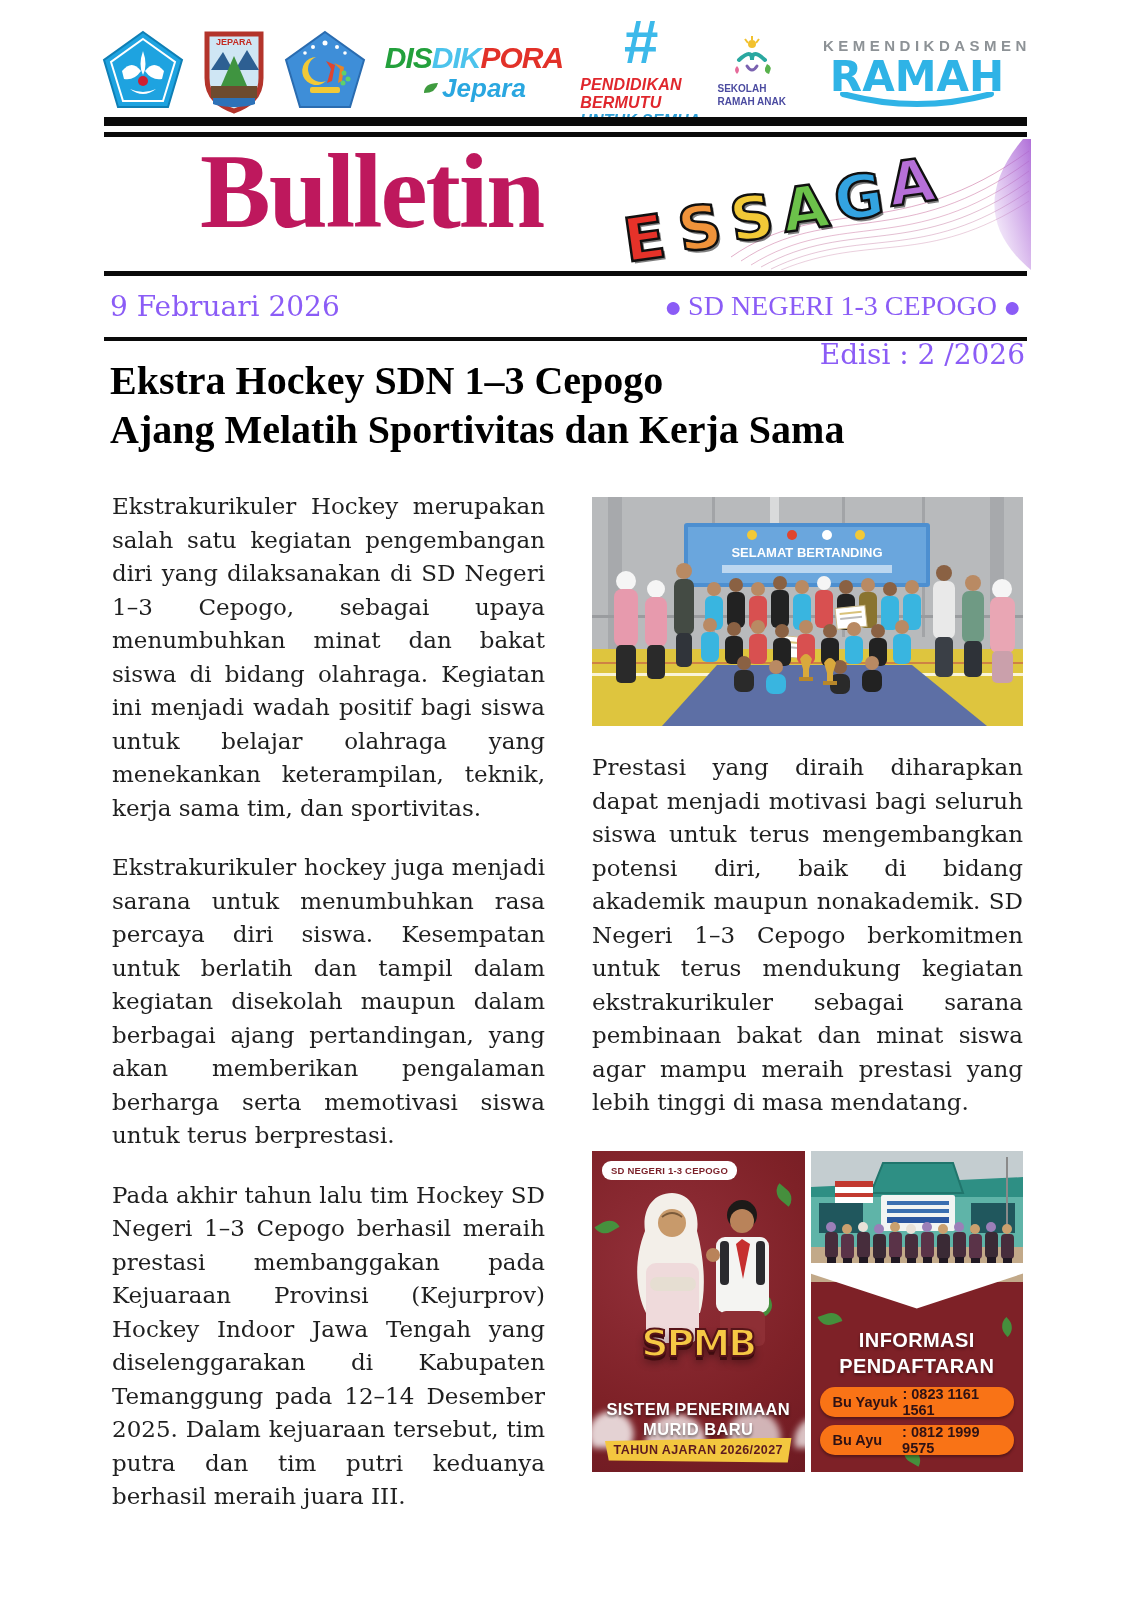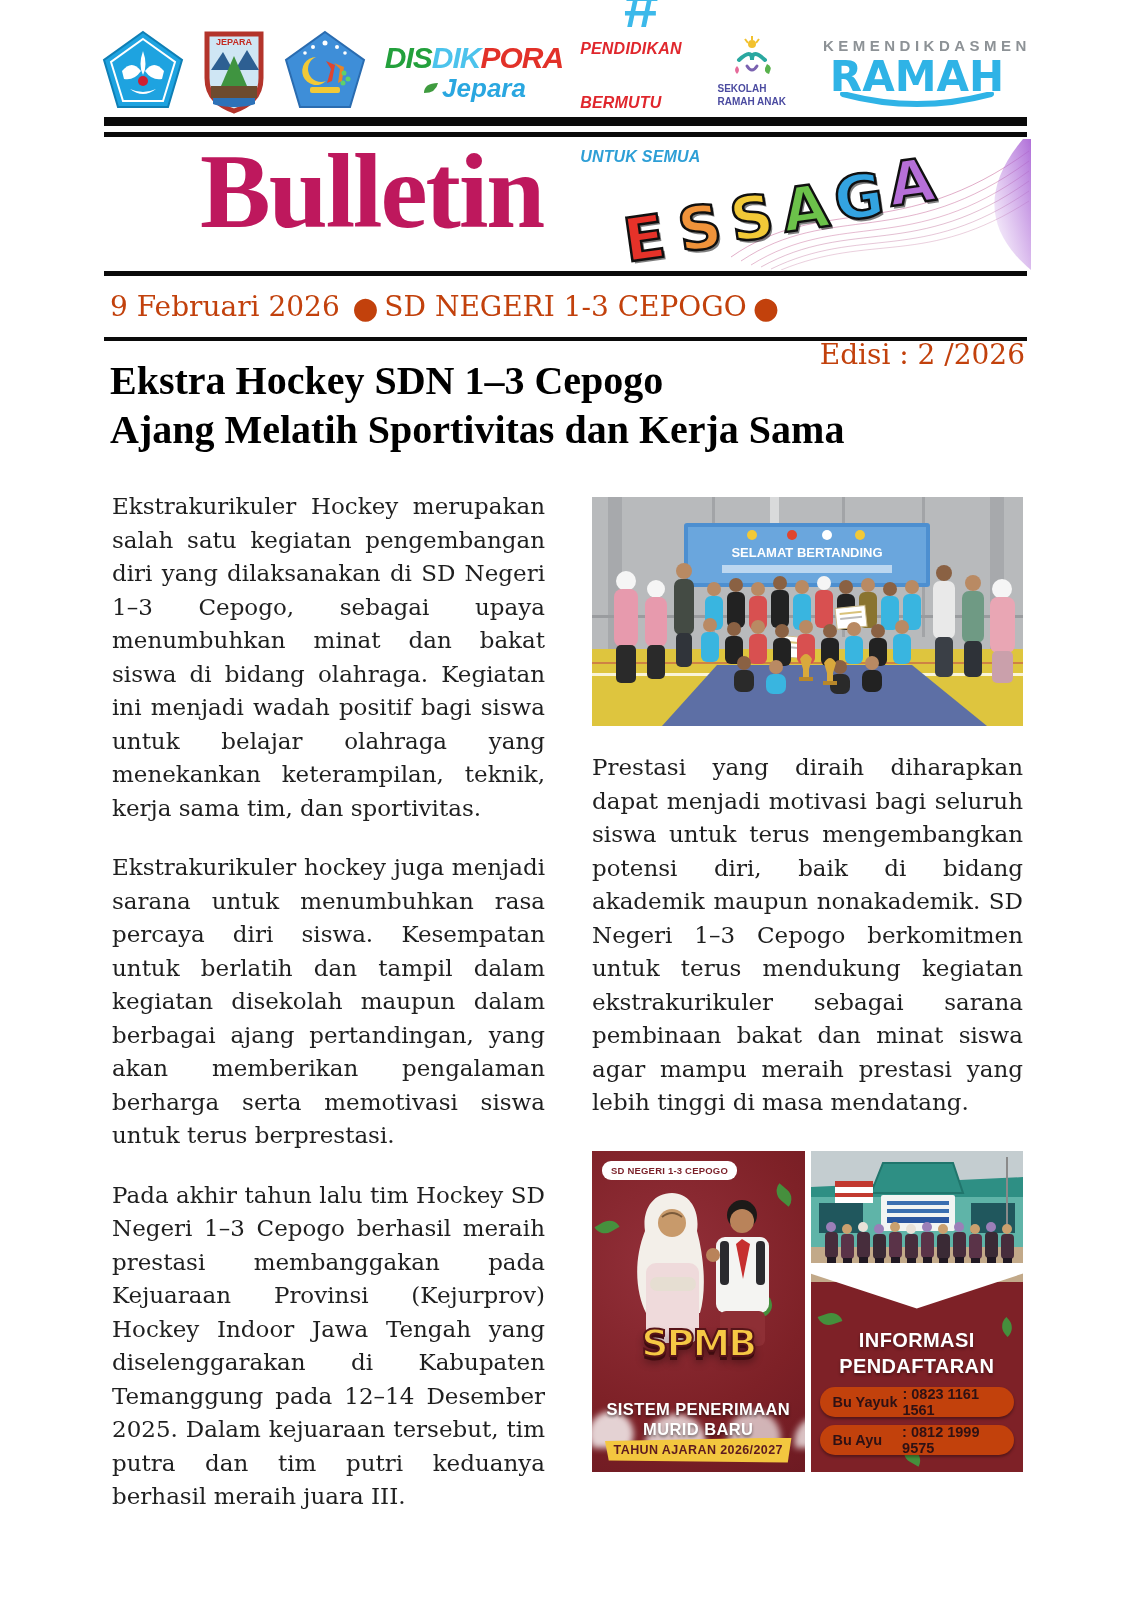--- a/index.html
+++ b/index.html
@@ -12,21 +12,21 @@
   
   .logo-row { position:absolute; top:26px; left:100px; width:931px; height:92px;
     display:flex; align-items:center; justify-content:space-between; }
   .logo { display:flex; flex-direction:column; align-items:center; }
   .disdik { font-family:"Liberation Sans", sans-serif; font-style:italic; font-weight:bold; line-height:1; }
   .disdik .l1 { font-size:30px; letter-spacing:-1px; }
   .disdik .l1 .dis{color:#23a03c;} .disdik .l1 .dik{color:#4cc3ec;} .disdik .l1 .pora{color:#e23128;}
   .disdik .l2 { text-align:right; color:#2aa7e0; font-size:26px; margin-top:2px; display:flex; align-items:center; justify-content:flex-end; gap:2px;}
   .hashlogo { display:flex; align-items:center; gap:6px; font-family:"Liberation Sans", sans-serif; font-style:italic; font-weight:bold;}
   .hashlogo .hash { font-size:62px; color:#3cb9ea; line-height:.9; }
-  .hashlogo .stack { display:flex; flex-direction:column; line-height:18px; font-size:16px; letter-spacing:.2px;gap:36px;}
+  .hashlogo .stack { display:flex; flex-direction:column; line-height:18px; font-size:16px; letter-spacing:.2px;}
   .hashlogo .r { color:#e0272d; } .hashlogo .b { color:#2e9fd6; }
   .sra { font-family:Liberation Sans, sans-serif; font-weight:bold; color:#4b4ba0; font-size:10px; line-height:13px;}
   .ramah { display:flex; flex-direction:column; align-items:center; font-family:"DejaVu Sans", sans-serif;}
   .ramah .top { font-family:"Liberation Sans", sans-serif; font-weight:bold; font-size:15px; color:#8d9296; letter-spacing:4.5px;margin-left:20px; }
   .ramah .main { font-weight:bold; font-size:42px; color:#2fb3e6; letter-spacing:0px; line-height:1; margin-top:2px;}
   
   .rule { position:absolute; left:104px; right:104px; background:#0a0a0a; }
   .rule-thick { top:117px; height:9px; }
   .rule-thin  { top:132px; height:5px; }
   .rule-mid   { top:271px; height:5px; }
@@ -34,23 +34,23 @@
   
   .masthead { position:absolute; top:139px; left:104px; width:923px; height:131px; }
   .bulletin { position:absolute; left:96px; top:-8px; font-family:"Liberation Serif", serif;
     font-weight:bold; font-size:106px; letter-spacing:-2px; color:#be185d; }
   .essaga span { position:absolute; font-family:"DejaVu Sans", sans-serif; font-weight:bold;
     font-size:60px; transform:rotate(-8deg); -webkit-text-stroke:2.5px #101010;
     text-shadow:2px 3px 0 rgba(20,20,20,.55); }
   .swirl { position:absolute; right:-4px; top:0; }
   
   .dateline { position:absolute; top:286px; left:104px; width:923px; height:46px;
-    font-size:28px; color:#c2410c; }
+    font-size:28px; color:#8b5cf6; }
   .dateline .dl { position:absolute; left:6px; top:4px; }
-  .dateline .dc { position:absolute; left:0; right:0; top:4px; text-align:center; }
+  .dateline .dc { position:absolute; left:0; right:0; top:4px; text-align:right;font-family:Liberation Serif, serif; }
   .dateline .dc .dot { font-size:30px; vertical-align:-2px; padding:0 6px; }
   .dateline .dr { position:absolute; right:2px; top:4px;margin-top:48px; }
   
   .headline { position:absolute; top:356px; left:110px; width:920px;
     font-family:"Liberation Serif", serif; font-weight:bold; font-size:40px; line-height:49px; color:#000; }
   
   .body-text { font-size:23px; line-height:33.5px; text-align:justify; color:#1f1f1f; }
   .col-left  { position:absolute; top:490px; left:112px;  width:433px; }
   .col-left p { margin-bottom:26px; }
   .col-right { position:absolute; top:497px; left:592px; width:431px; }
@@ -81,21 +81,21 @@
   .ribbon { position:absolute; bottom:9px; left:13px; right:13px; height:25px; z-index:4;
     background:#f3c73f; clip-path:polygon(0 14%, 100% 0, 98% 100%, 2% 92%);
     display:flex; align-items:center; justify-content:center;
     color:#5d1a20; font-weight:bold; font-size:12.5px; letter-spacing:.4px; }
   .school-photo { position:absolute; top:0; left:0; }
   .chevron { position:absolute; top:112px; left:0; width:100%; height:46px; background:#fff; z-index:2;
     clip-path:polygon(0 0, 100% 0, 100% 24%, 50% 100%, 0 24%); }
   .info-title { position:absolute; top:176px; left:0; width:100%; z-index:3; text-align:center;
     color:#fff; font-weight:800; font-size:20px; line-height:26px; letter-spacing:.4px;
     text-shadow:0 2px 3px rgba(0,0,0,.4); }
-  .pill { position:absolute; left:9px; right:9px; height:30px; background:#c2410c; border-radius:16px;
+  .pill { position:absolute; left:9px; right:9px; height:30px; background:#f97316; border-radius:16px;
     display:flex; align-items:center; padding:0 13px; z-index:3;
     color:#2e1114; font-weight:bold; font-size:14.5px; box-shadow:0 2px 3px rgba(0,0,0,.35); }
   .pill .nm { width:80px; } 
   .pill-1 { top:236px; } .pill-2 { top:274px; }
 </style>
 </head>
 <body>
 
 <div class="page">
 

